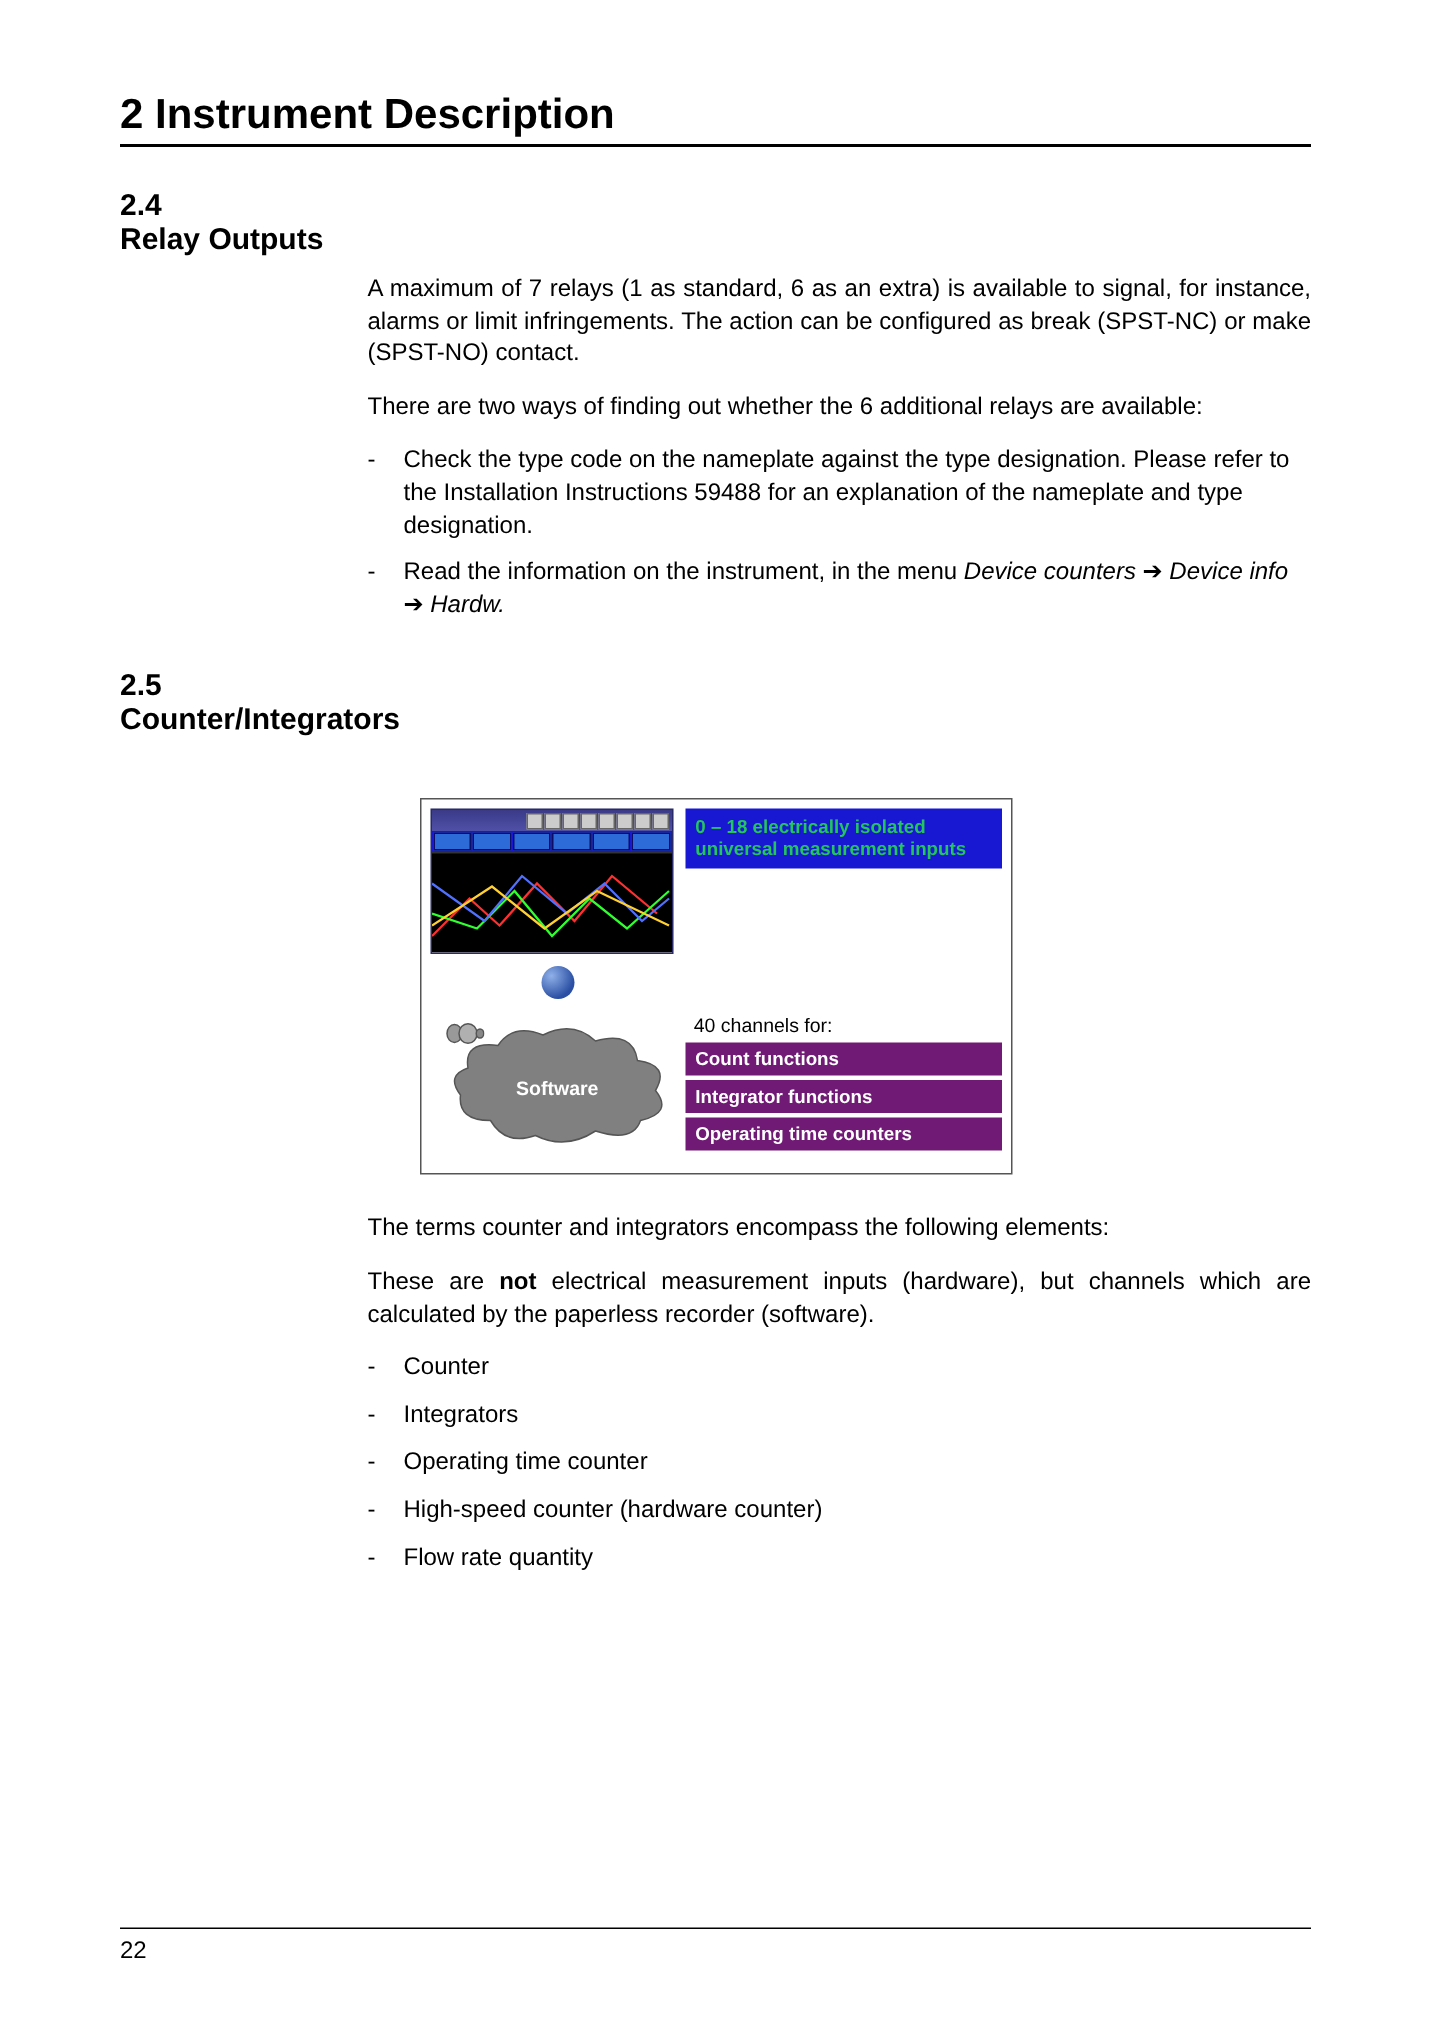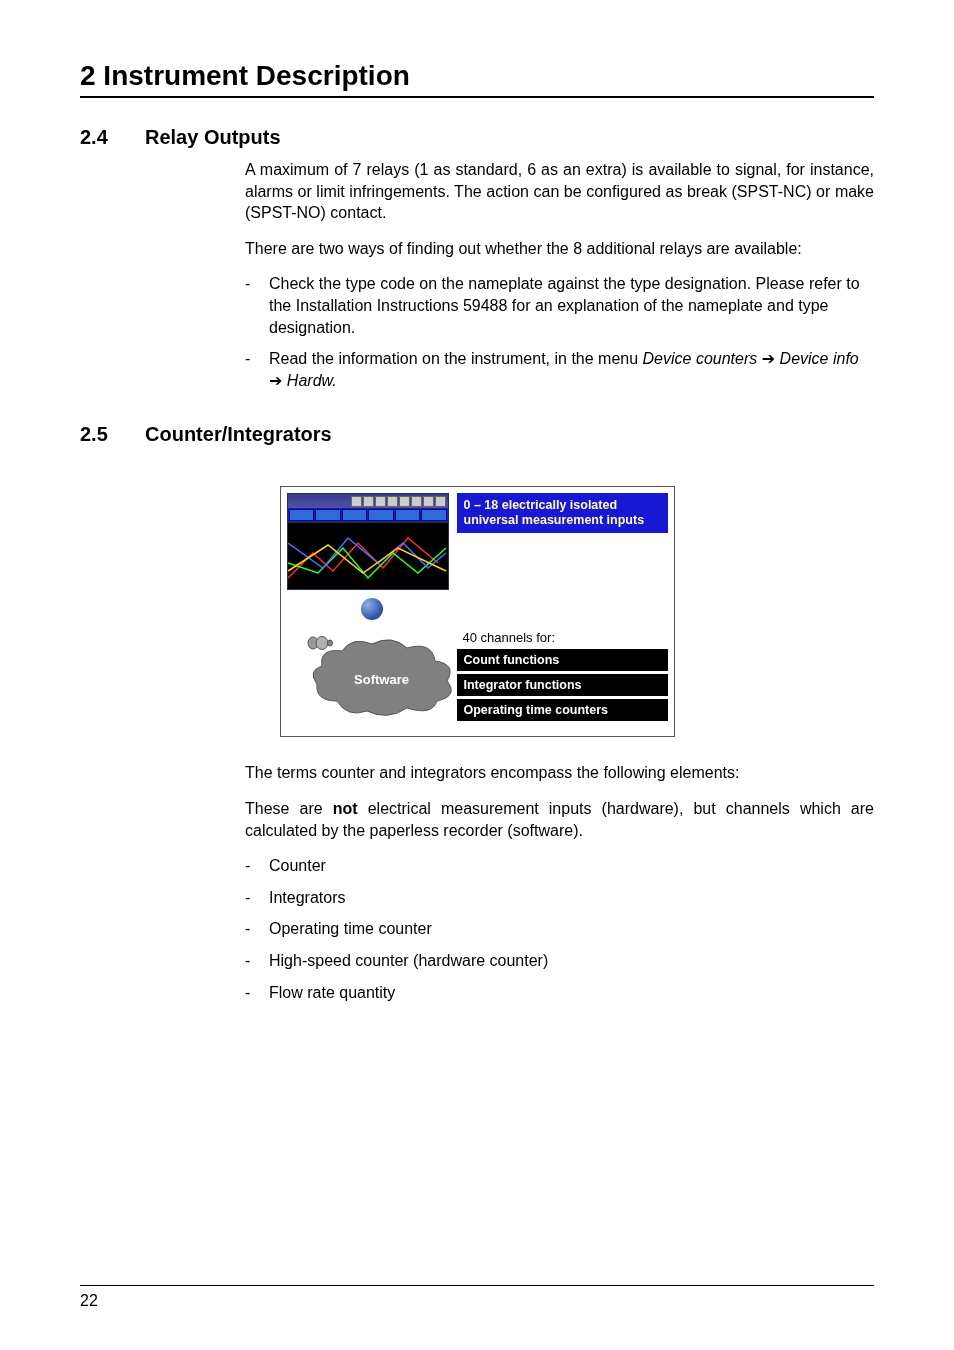--- a/index.html
+++ b/index.html
@@ -24,20 +24,21 @@
     font-weight: bold;
     color: #000;
     border-bottom: 2px solid #000;
     padding-bottom: 4px;
     margin-bottom: 18px;
   }
   .section-row {
     display: flex;
     margin-top: 10px;
     margin-bottom: 10px;
+    flex-direction: column;
   }
   .section-num {
     width: 65px;
     font-size: 20px;
     font-weight: bold;
     flex-shrink: 0;
   }
   .section-title {
     font-size: 20px;
     font-weight: bold;
@@ -77,30 +78,30 @@
     width: 395px;
     padding: 6px 6px 12px 6px;
     box-sizing: border-box;
     background: #fff;
   }
   .d-row { display: flex; align-items: flex-start; }
   .d-left { width: 170px; flex-shrink: 0; position: relative; }
   .d-right { flex: 1; }
   .blue-box {
     background: #1818d3;
-    color: #fef9c3;
+    color: #22c55e;
     font-family: Arial, sans-serif;
     font-weight: bold;
     font-size: 12.5px;
     padding: 5px 7px;
     margin-bottom: 3px;
     line-height: 1.2;
   }
   .gray-box {
-    background: #000000;
+    background: #701a75;
     color: #fff;
     font-family: Arial, sans-serif;
     font-weight: bold;
     font-size: 12.5px;
     padding: 4px 7px;
     margin-bottom: 3px;
   }
   .ch-label {
     color: #000;
     font-family: Arial, sans-serif;
@@ -160,21 +161,21 @@
 
   <div class="chapter-title">2 Instrument Description</div>
 
   <div class="section-row">
     <div class="section-num">2.4</div>
     <div class="section-title">Relay Outputs</div>
   </div>
 
   <div class="body-block">
     <div class="para">A maximum of 7 relays (1 as standard, 6 as an extra) is available to signal, for instance, alarms or limit infringements. The action can be configured as break (SPST-NC) or make (SPST-NO) contact.</div>
-    <div class="para">There are two ways of finding out whether the 8 additional relays are available:</div>
+    <div class="para">There are two ways of finding out whether the 6 additional relays are available:</div>
 
     <div class="bullet-row">
       <div class="bullet-dash">-</div>
       <div class="bullet-text">Check the type code on the nameplate against the type designation. Please refer to the Installation Instructions 59488 for an explanation of the nameplate and type designation.</div>
     </div>
 
     <div class="bullet-row">
       <div class="bullet-dash">-</div>
       <div class="bullet-text">
         <span>Read the information on the instrument, in the menu </span><span class="italic">Device counters</span>
@@ -224,21 +225,21 @@
             </div>
           </div>
           <div class="dot"></div>
         </div>
         <div class="d-right">
           <div class="blue-box">0 – 18 electrically isolated universal measurement inputs</div>
         </div>
       </div>
 
       <div class="d-row" style="margin-top:4px">
-        <div class="d-left" style="display:flex;justify-content:flex-end;position:relative">
+        <div class="d-left" style="display:flex;justify-content:center;position:relative">
           <div class="cloud">
             <svg width="150" height="85" viewBox="0 0 150 85">
               <path d="M30 65 Q8 65 10 48 Q0 35 15 30 Q12 12 35 15 Q45 0 65 8 Q85 -2 100 12 Q125 5 128 25 Q150 28 140 45 Q152 60 130 65 Q125 80 100 72 Q80 85 60 75 Q40 82 30 65 Z" fill="#808080" stroke="#555" stroke-width="1"></path>
             </svg>
             <div class="cloud-label">Software</div>
             <svg class="node3d" width="26" height="14">
               <ellipse cx="6" cy="7" rx="5" ry="6" fill="#999" stroke="#555"></ellipse>
               <ellipse cx="15" cy="7" rx="6" ry="6.5" fill="#b0b0b0" stroke="#555"></ellipse>
               <ellipse cx="23" cy="7" rx="2.5" ry="3" fill="#888" stroke="#555"></ellipse>
             </svg>

